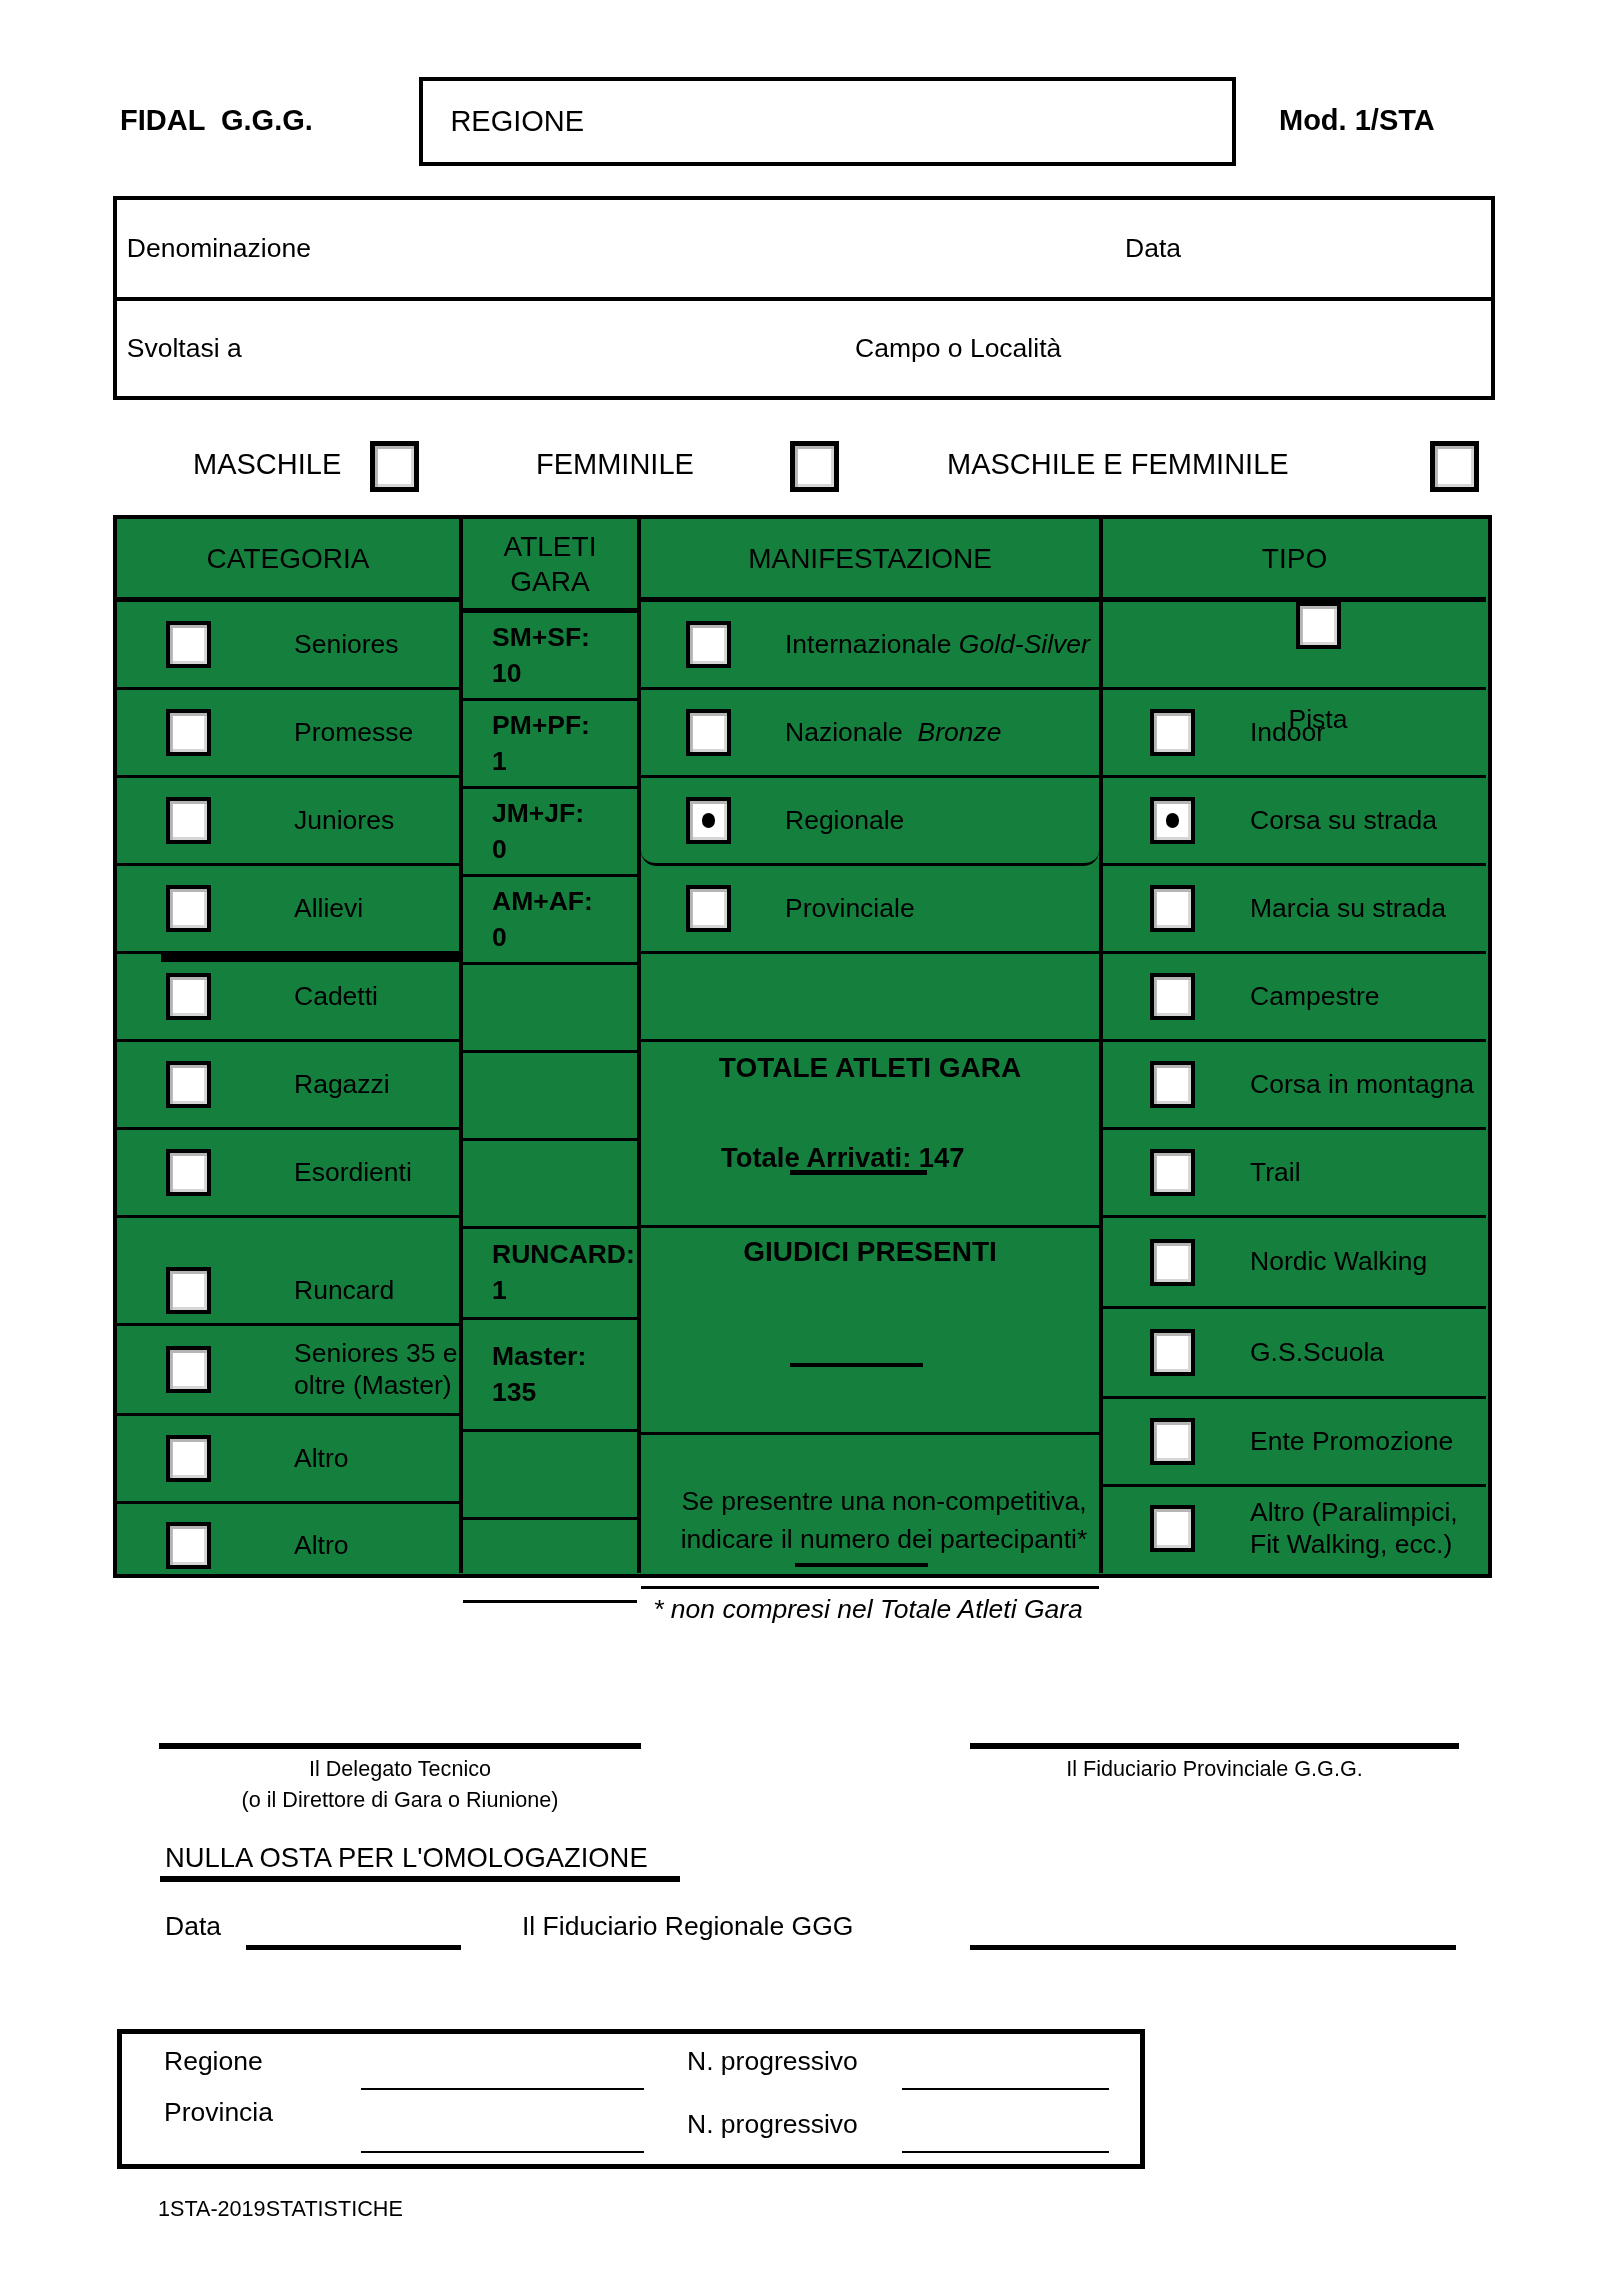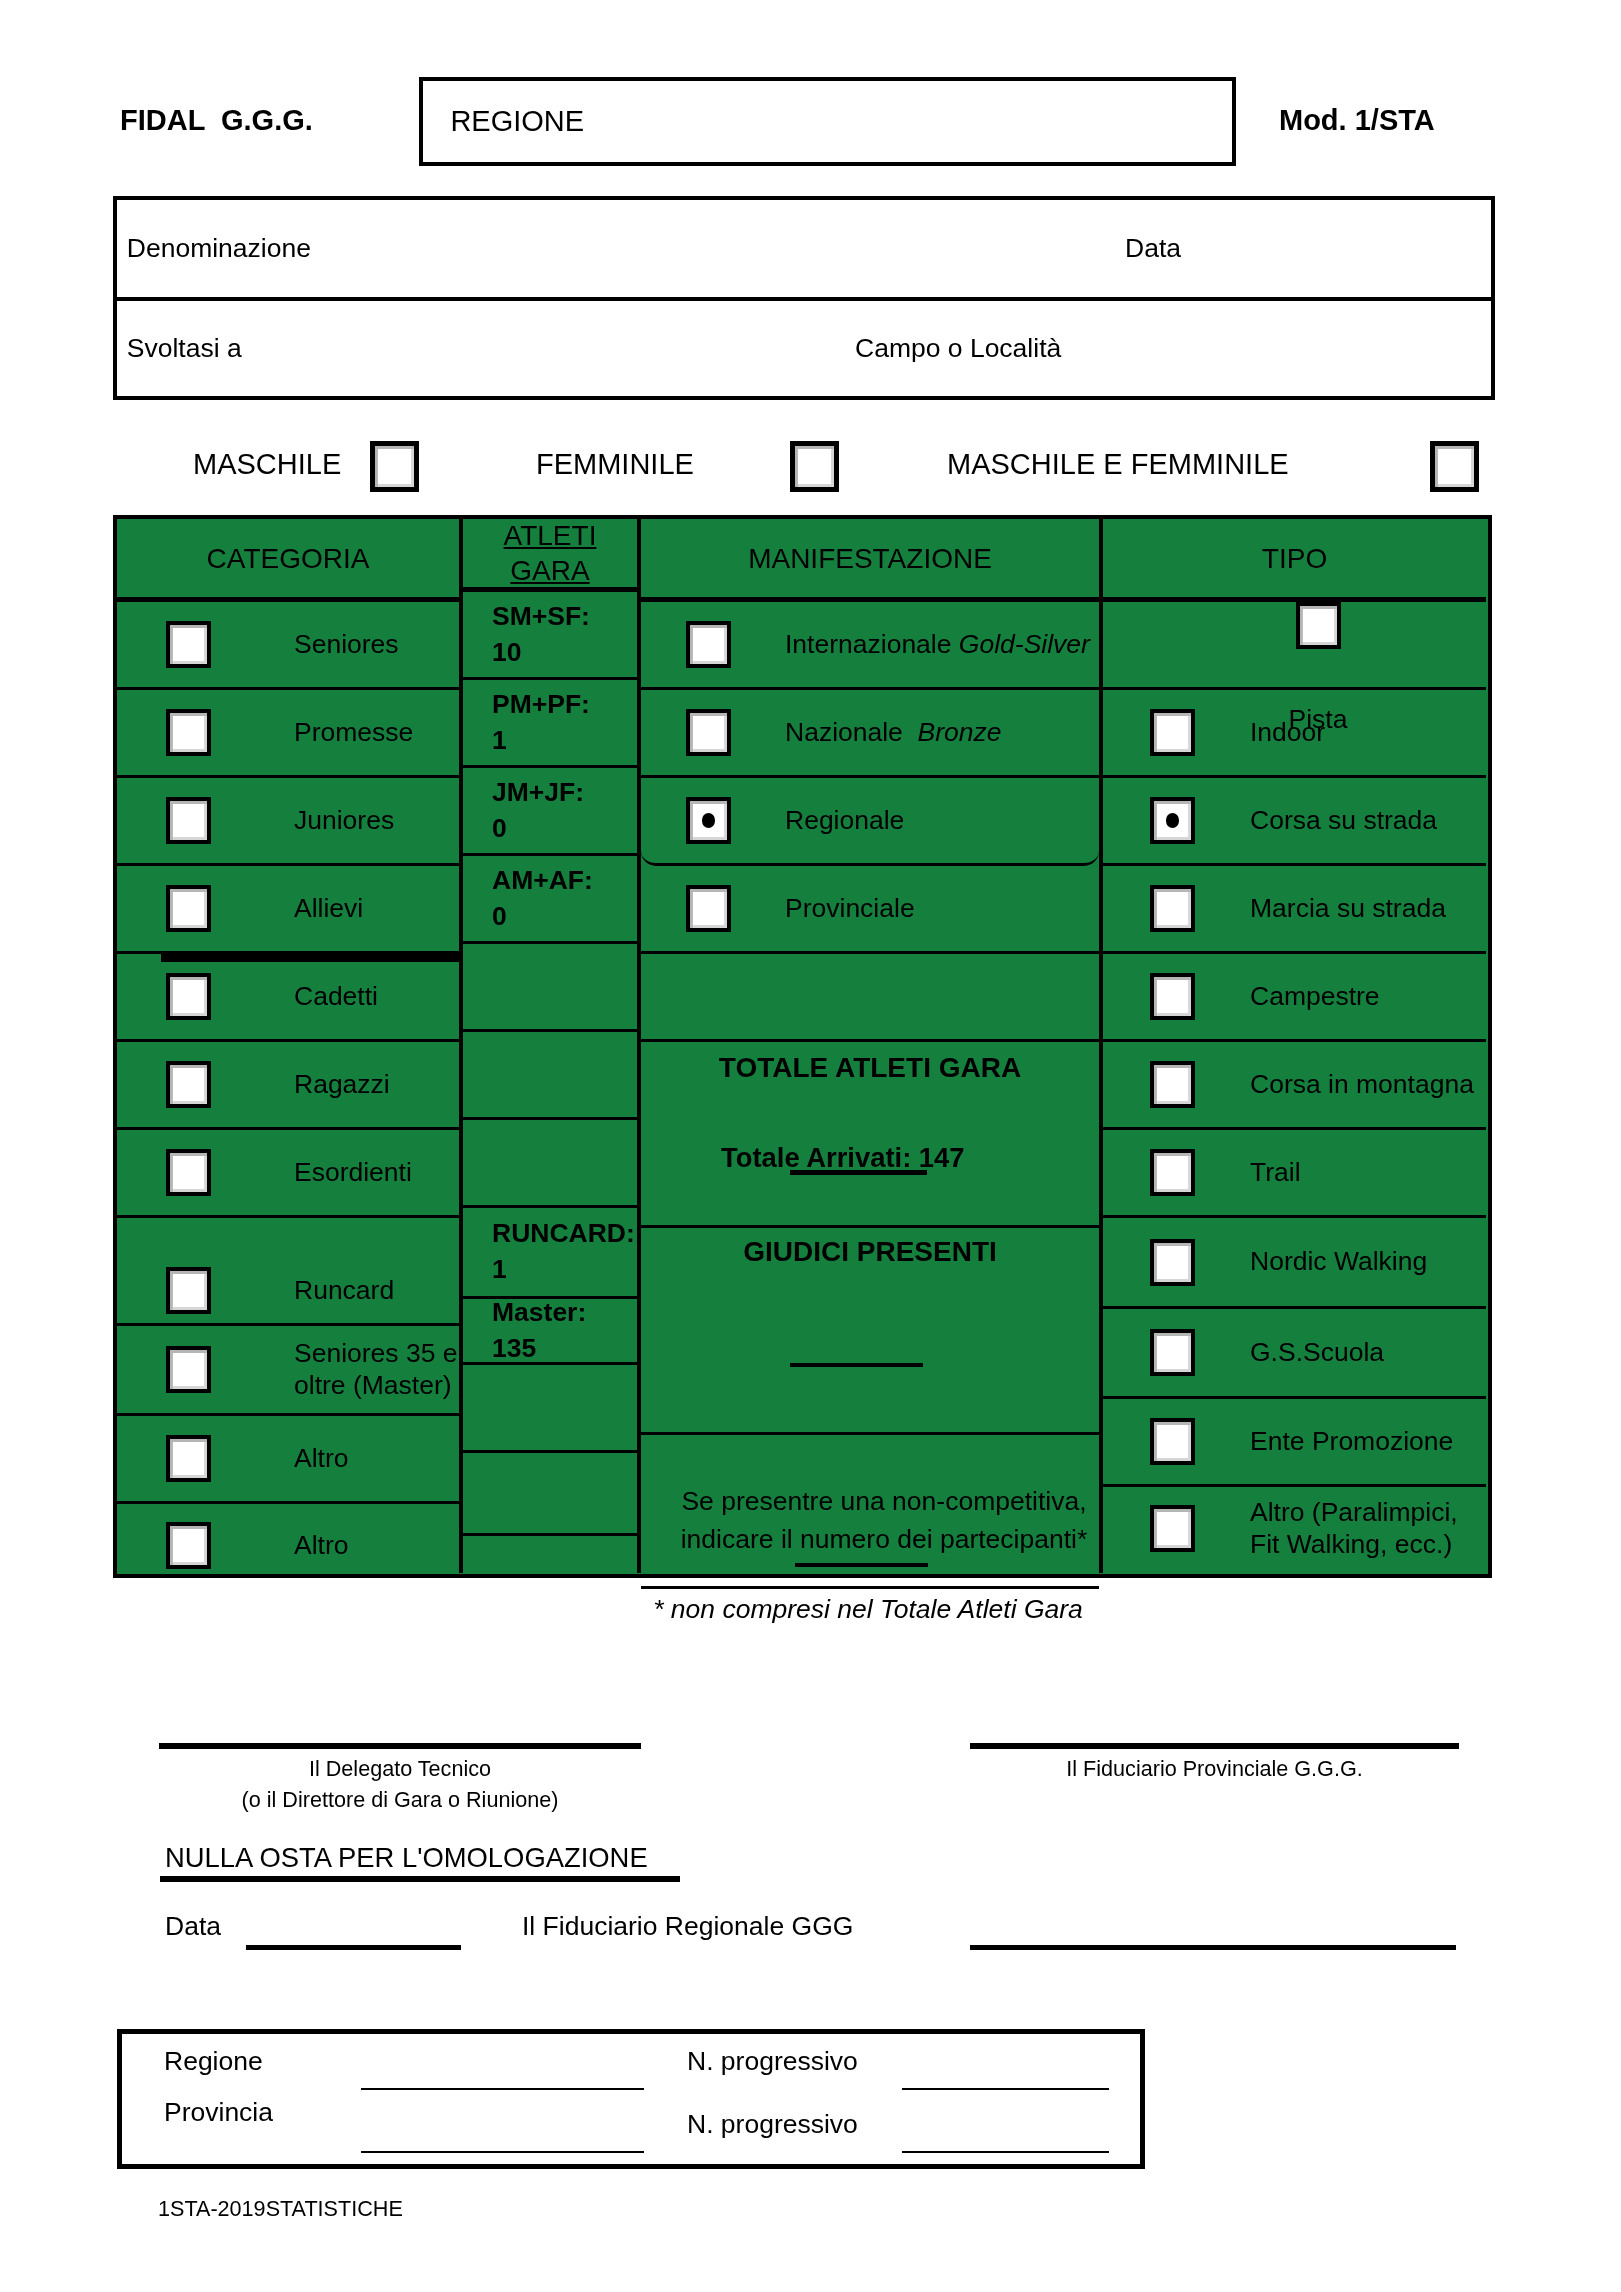--- a/index.html
+++ b/index.html
@@ -119,36 +119,36 @@
         <span class="cb"></span>
         <span class="rlbl">Altro</span>
         </div>
       <div class="rowcell ca last" style="height:83px;">
         <span class="cb"></span>
         <span class="rlbl">Altro</span>
         </div>
     </div>
 
     <div class="col" style="left:346px;width:174px;">
-      <div class="hd" style="height:73px;text-decoration:underline;">ATLETI
+      <div class="hd" style="height:94px;">ATLETI
 GARA</div>
       <div class="at" style="height:88px;">SM+SF:
 10</div>
       <div class="at" style="height:88px;">PM+PF:
 1</div>
       <div class="at" style="height:88px;">JM+JF:
 0</div>
       <div class="at" style="height:88px;">AM+AF:
 0</div>
       <div class="at" style="height:88px;"></div>
       <div class="at" style="height:88px;"></div>
       <div class="at" style="height:88px;"></div>
       <div class="at" style="height:91px;">RUNCARD:
 1</div>
-      <div class="at" style="height:66px;">Master:
+      <div class="at" style="height:112px;">Master:
 135</div>
       <div class="at" style="height:88px;"></div>
       <div class="at last" style="height:83px;"></div>
     </div>
 
     <div class="col" style="left:524px;width:458px;">
       <div class="hd" style="height:83px;">MANIFESTAZIONE</div>
       <div class="rowcell cm" style="height:88px;">
         <span class="cb"></span>
         <span class="rlbl pre"><span>Internazionale </span><em class="gs">Gold-Silver</em></span>

